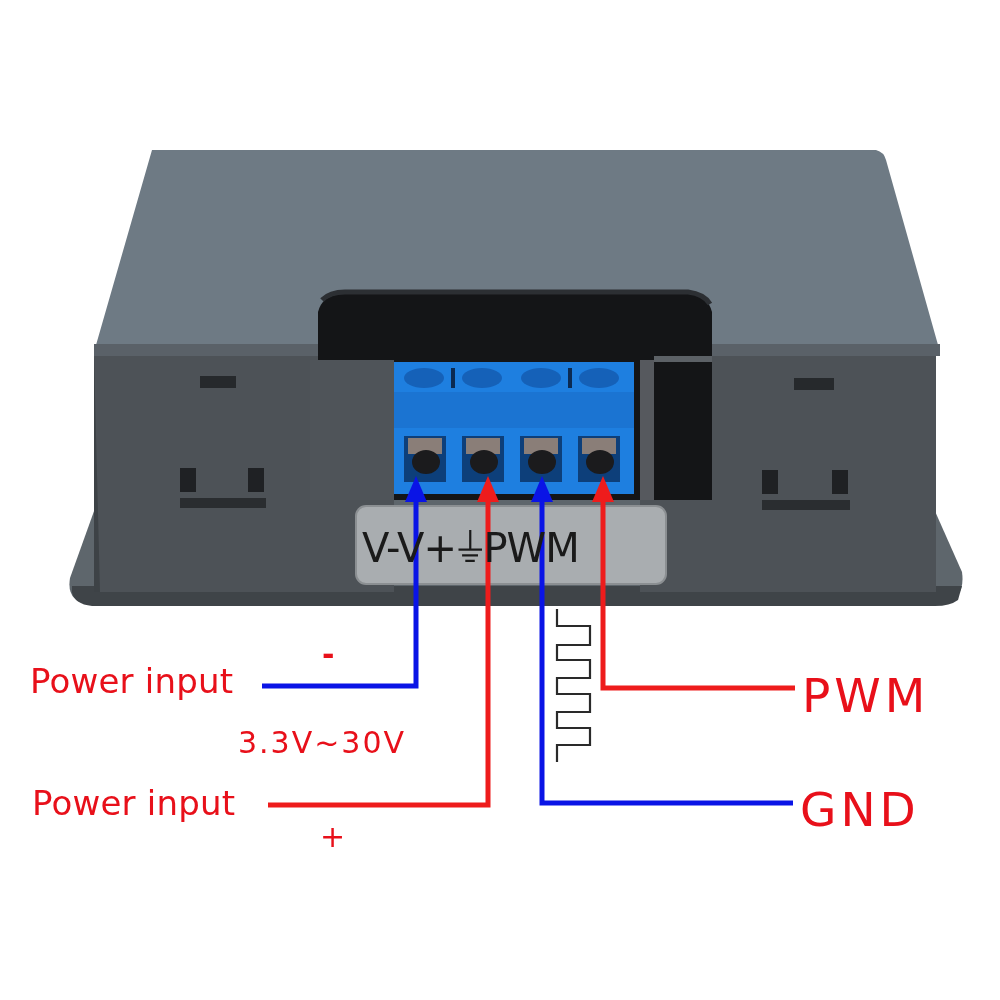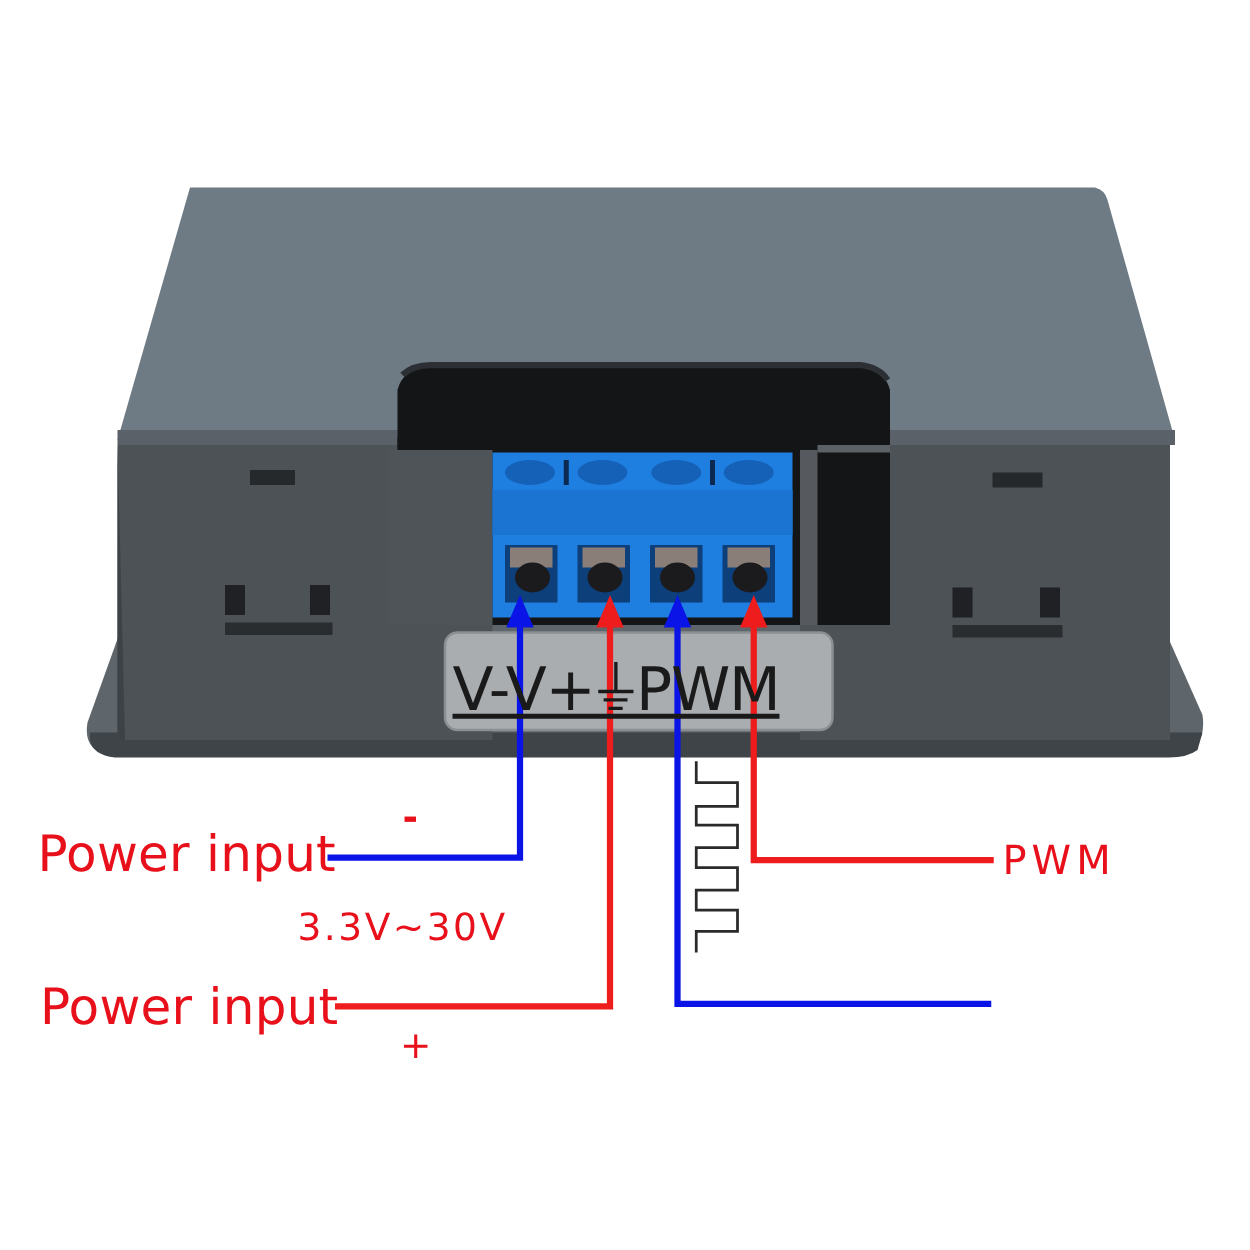--- a/index.html
+++ b/index.html
@@ -1,24 +1,24 @@
 <!DOCTYPE html>
 <html><head>
 <meta charset="utf-8">
 <style>
   html, body { margin: 0; padding: 0; background: #ffffff; }
   body { width: 1000px; height: 1000px; position: relative; overflow: hidden; font-family: "DejaVu Sans", sans-serif; }
   .stage { position: absolute; left: 0; top: 0; width: 1000px; height: 1000px; }
   svg.device { position: absolute; left: 0; top: 0; }
   .lbl { position: absolute; white-space: nowrap; color: #e8101a; font-family: "DejaVu Sans", sans-serif; line-height: 1; }
-  .lbl-power { font-size: 40px; letter-spacing: 0.2px; }
+  .lbl-power { font-size: 34px; letter-spacing: 0.2px; }
   .lbl-range { font-size: 30px; letter-spacing: 2px; }
-  .lbl-big { font-size: 32px; letter-spacing: 4px; text-align: center; }
+  .lbl-big { font-size: 47px; letter-spacing: 4px; text-align: center; }
   .lbl-sign { font-size: 30px; font-weight: bold; }
-  .pin-label { position: absolute; left: 362px; top: 528px; width: 300px; font-size: 48px; color: #1a1a1a; letter-spacing: -1px; font-family: "DejaVu Sans", sans-serif; line-height: 1; text-decoration: underline; }
+  .pin-label { position: absolute; left: 362px; top: 528px; width: 300px; font-size: 40px; color: #1a1a1a; letter-spacing: -1px; font-family: "DejaVu Sans", sans-serif; line-height: 1; }
 </style>
 </head>
 <body>
 
 <div class="stage">
 
   <svg class="device" width="1000" height="1000" viewBox="0 0 1000 1000">
 
     <path d="M98 500 L930 500 L962 572 Q966 600 940 604 L90 604 Q66 602 70 578 Z" fill="#5e666c"></path>
     <path d="M72 586 L962 586 L958 600 Q950 606 935 606 L92 606 Q74 604 72 592 Z" fill="#3f4448"></path>
@@ -111,13 +111,14 @@
 
   <div class="pin-label">V-V+⏚PWM</div>
 
   <div class="lbl lbl-power" style="left:30px; top:664px;">Power input</div>
   <div class="lbl lbl-sign" style="left:322px; top:640px;">-</div>
   <div class="lbl lbl-range" style="left:238px; top:728px;">3.3V~30V</div>
   <div class="lbl lbl-power" style="left:32px; top:786px;">Power input</div>
   <div class="lbl lbl-sign" style="left:320px; top:822px; font-weight:normal;">+</div>
 
   <div class="lbl lbl-big" style="left:802px; top:672px;">PWM</div>
+  <div class="lbl lbl-big" style="left:800px; top:786px;">GND</div>
 </div>
 
 </body></html>

